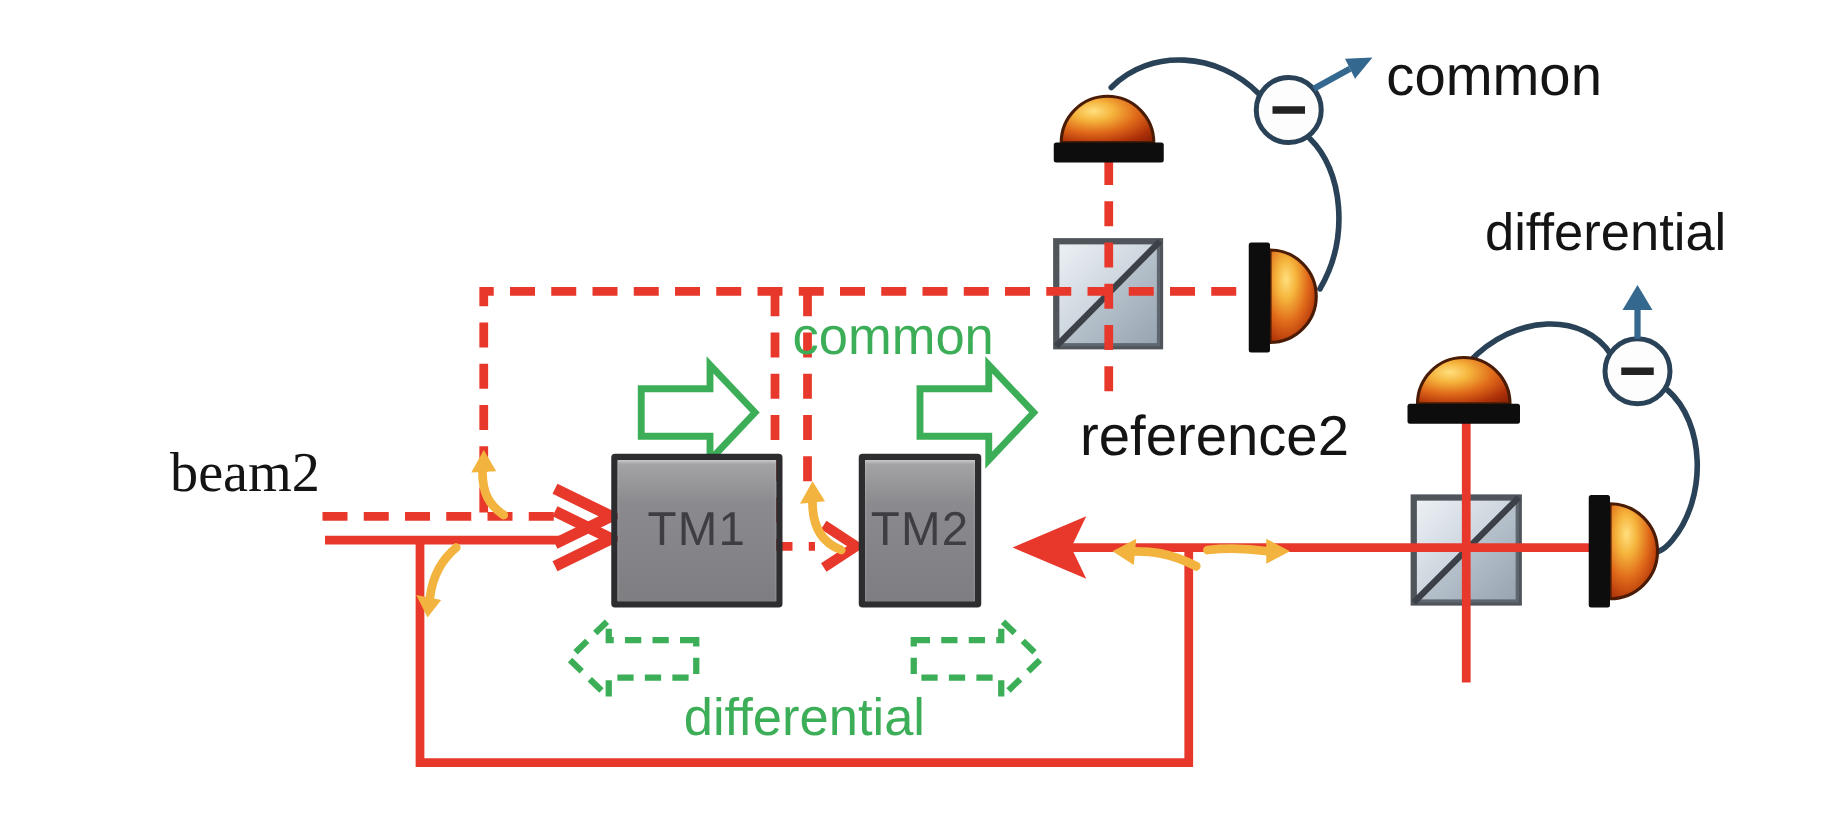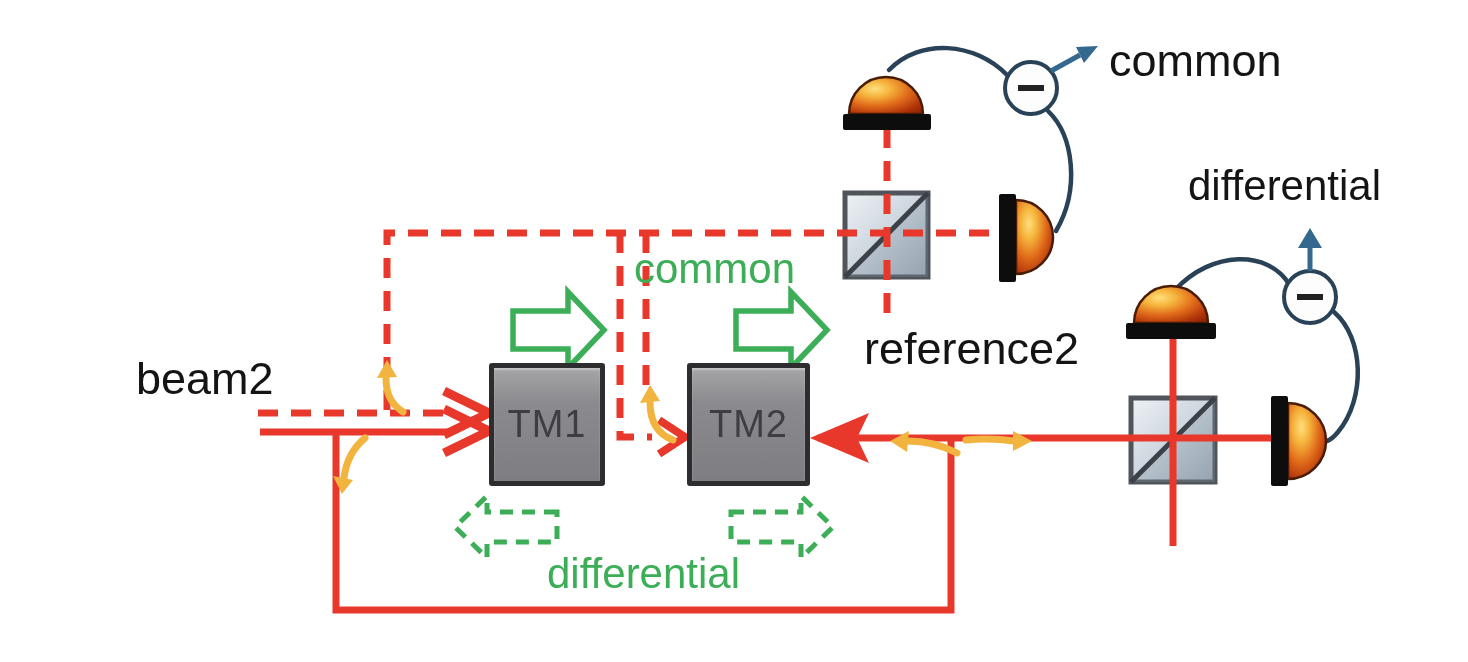--- a/index.html
+++ b/index.html
@@ -137,26 +137,26 @@
     <g>
       <line x1="1051" y1="71" x2="1080" y2="55" stroke="#35688f" stroke-width="5"></line>
       <polygon fill="#35688f" points="1098,46 1084,63 1076,47"></polygon>
     </g>
     <g>
       <line x1="1310" y1="271" x2="1310" y2="246" stroke="#35688f" stroke-width="5"></line>
       <polygon fill="#35688f" points="1310,228 1298,248 1322,248"></polygon>
     </g>
   </svg>
 
-  <div class="tm-box" style="left:489px;width:116px;">
+  <div class="tm-box" style="left:489px;width:137px;">
     <span class="tm-label">TM1</span>
   </div>
-  <div class="tm-box" style="left:687px;width:123px;">
+  <div class="tm-box" style="left:687px;width:98px;">
     <span class="tm-label">TM2</span>
   </div>
 
-  <div class="label black" style="left:136px;top:356px;">beam2</div>
+  <div class="label black" style="left:136px;top:356px;font-family:Liberation Serif, serif;">beam2</div>
   <div class="label black" style="left:1109px;top:38px;">common</div>
   <div class="label black small" style="left:1188px;top:165px;">differential</div>
   <div class="label black" style="left:864px;top:326px;">reference2</div>
   <div class="label green" style="left:634px;top:248px;">common</div>
   <div class="label green" style="left:547px;top:553px;">differential</div>
 </div>
 
 </body></html>

